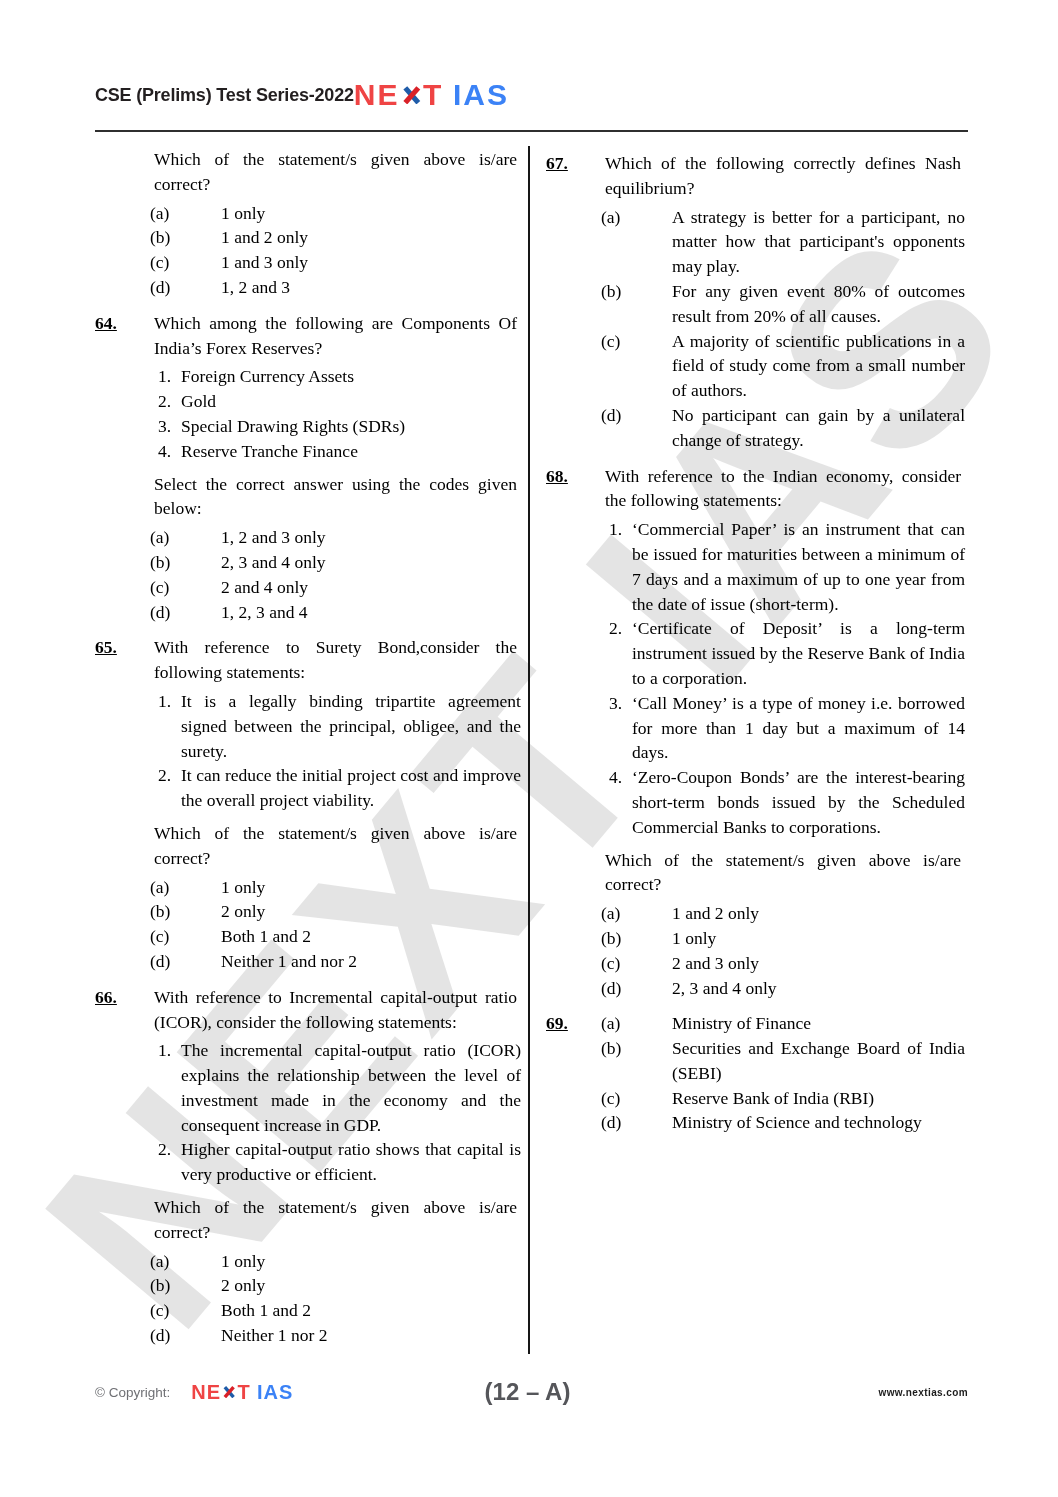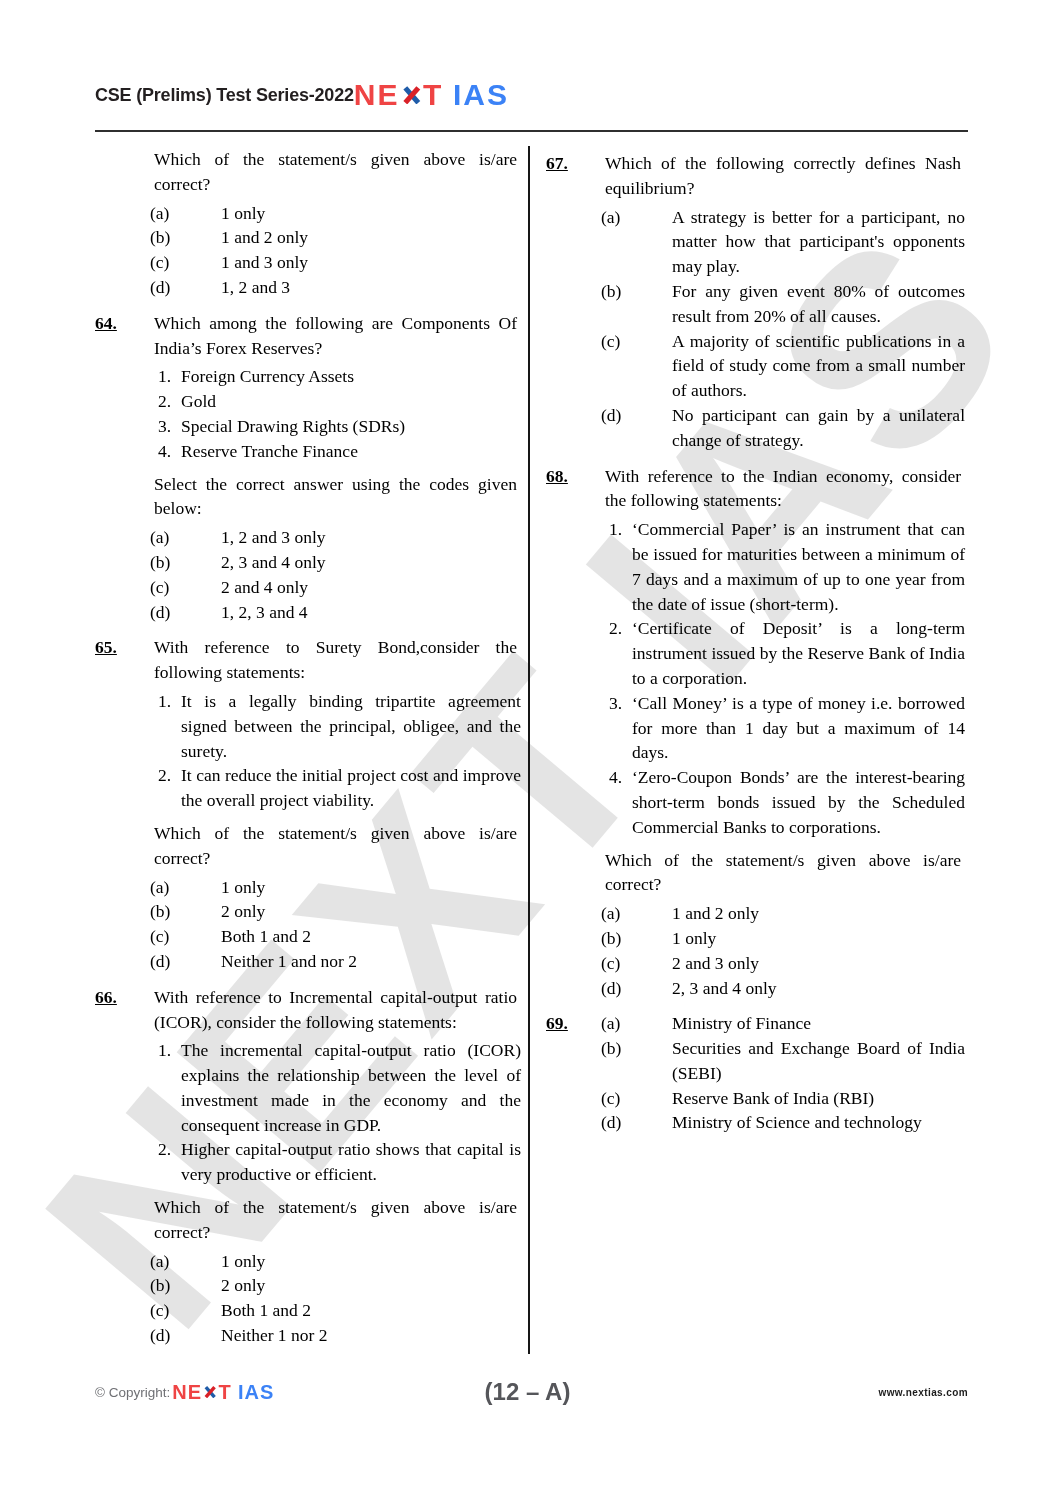--- a/index.html
+++ b/index.html
@@ -59,21 +59,21 @@
   
   .footer {
     position:absolute; left:95px; right:90px; top:1372px; height:40px;
     display:flex; align-items:center; z-index:2;
   }
   .f-center {
     position:absolute; left:0; right:8px; text-align:center;
     font-family:"Liberation Sans", sans-serif; font-weight:bold;
     font-size:24px; color:#55565a;
   }
-  .f-left { display:flex; align-items:center; gap:2px; z-index:1; }
+  .f-left { display:flex; align-items:center; gap:21px; z-index:1; }
   .f-copy { font-family:"Liberation Sans", sans-serif; font-size:13.5px; color:#6f7074; }
   .f-right {
     margin-left:auto; z-index:1;
     font-family:"Liberation Sans", sans-serif; font-weight:bold;
     font-size:10px; color:#1c1c1c; letter-spacing:0.4px;
   }
 </style>
 </head>
 <body>
 

